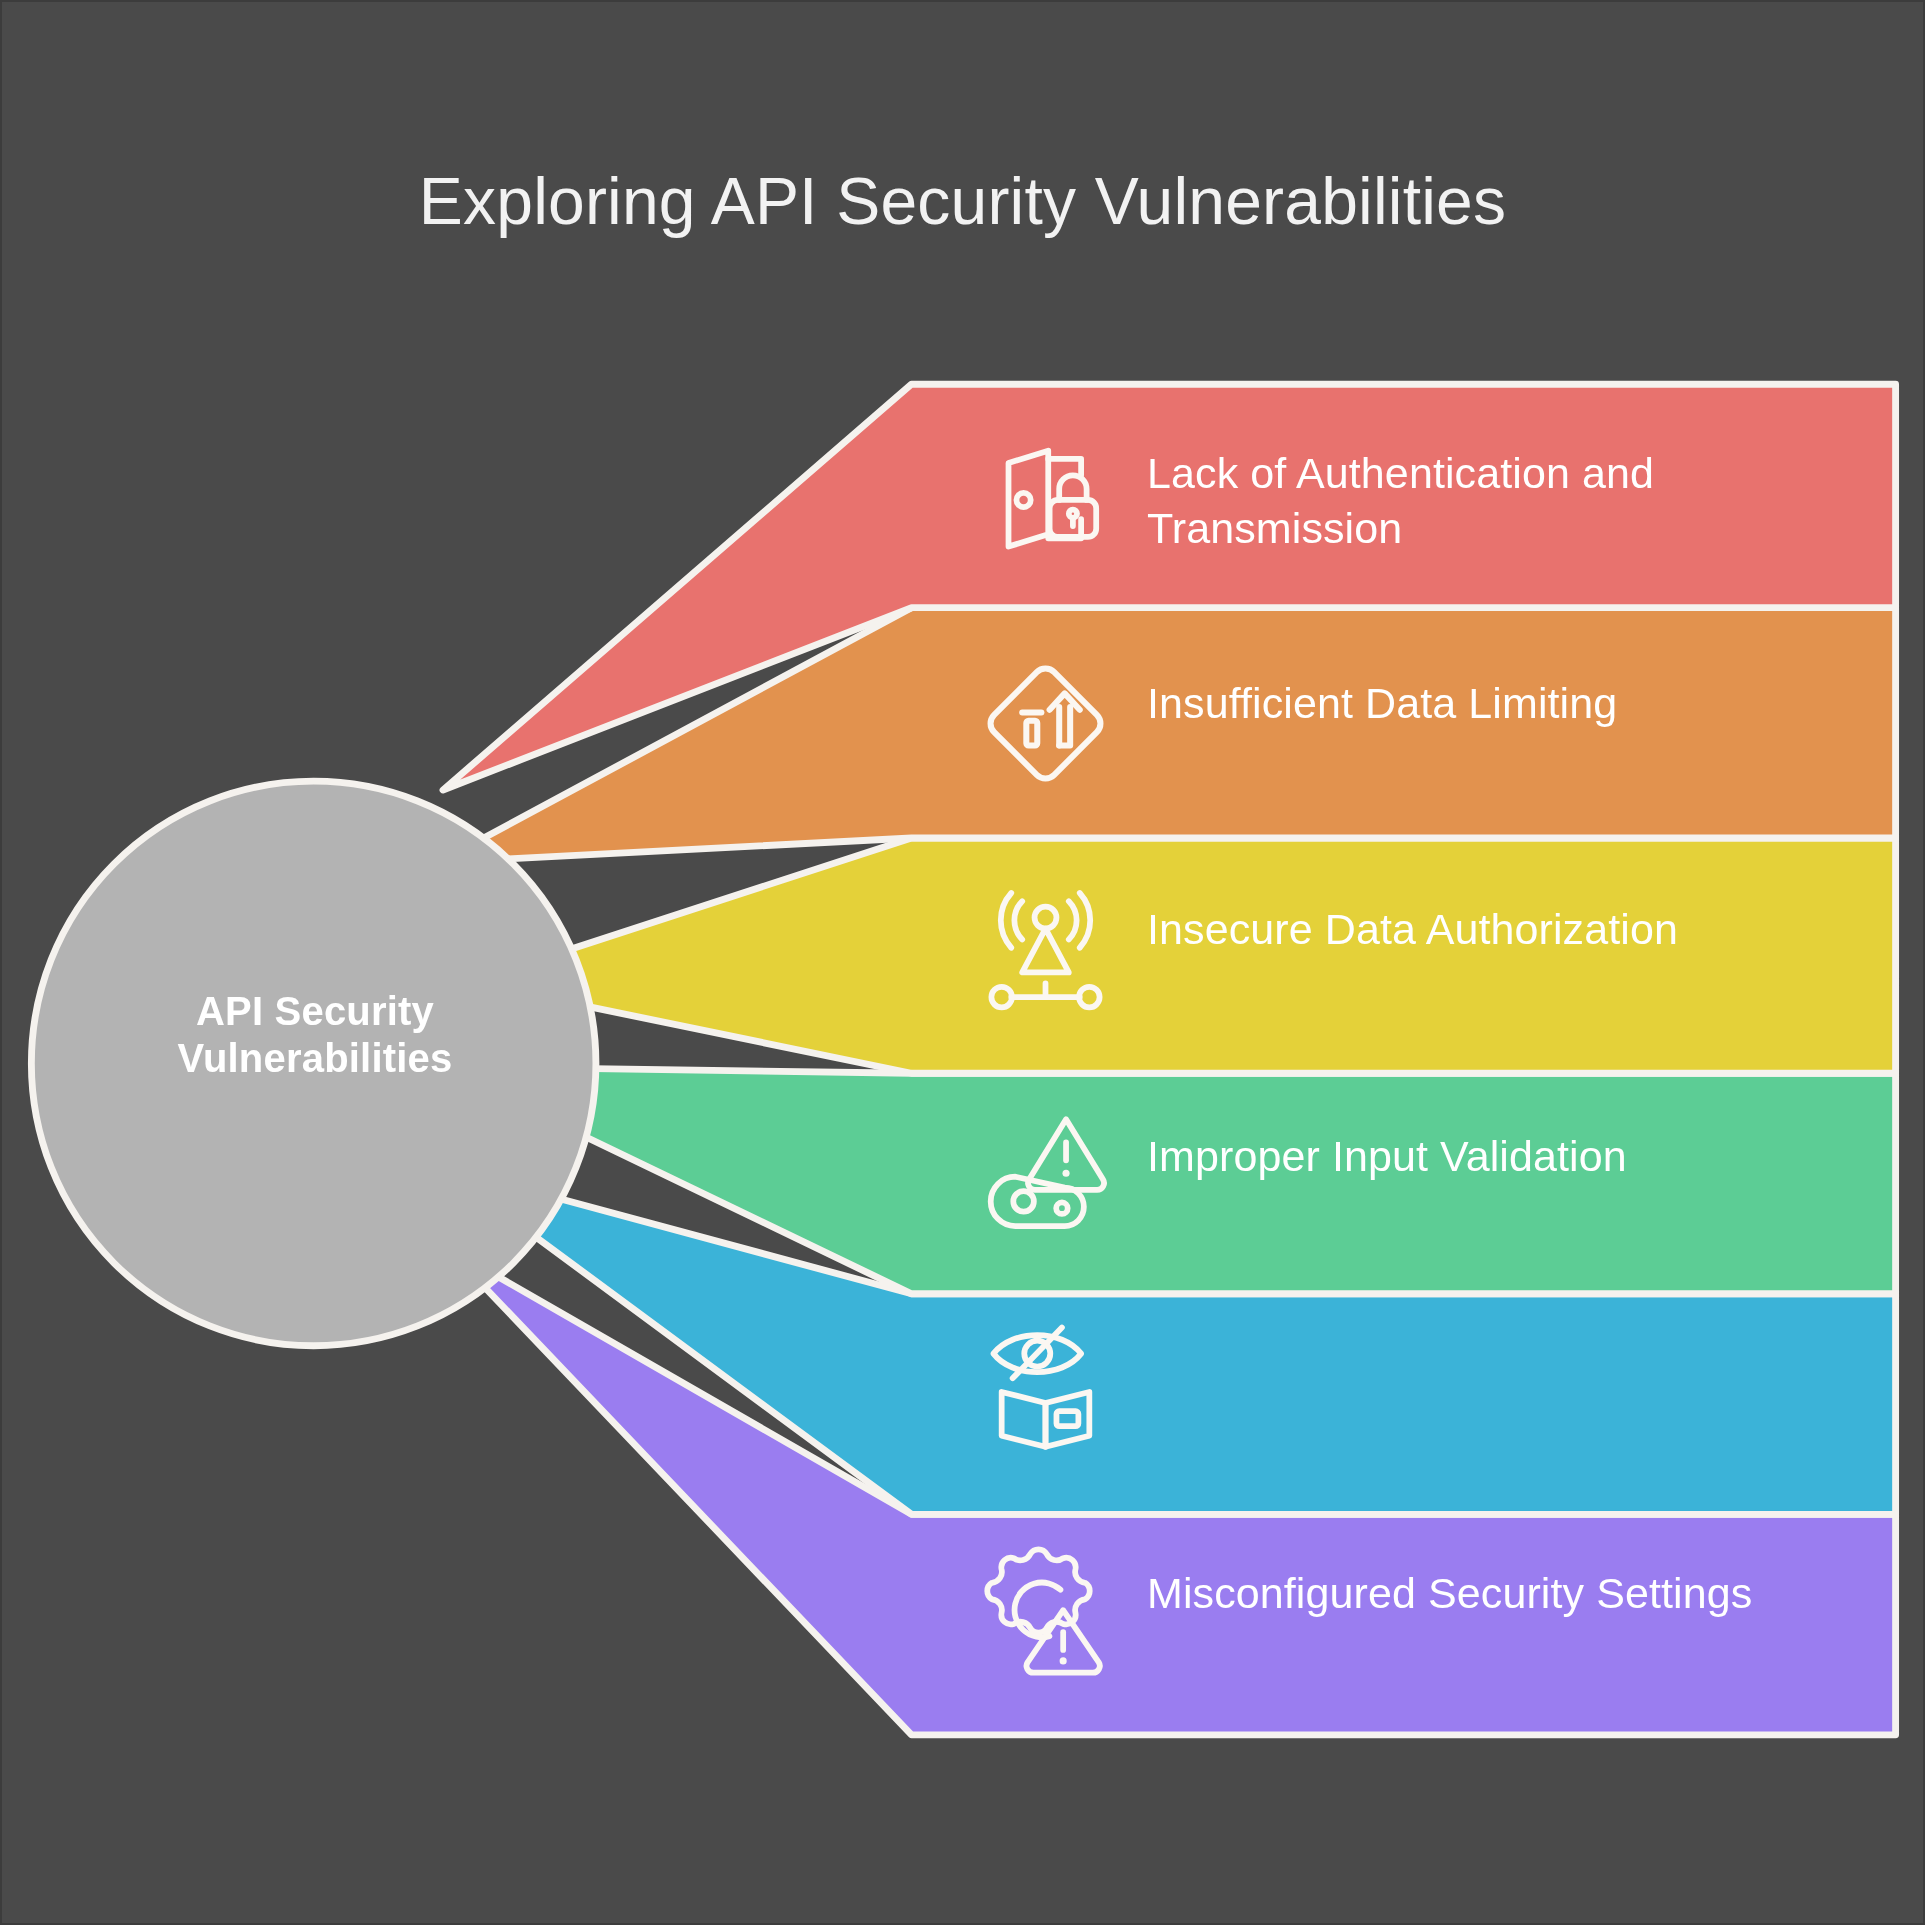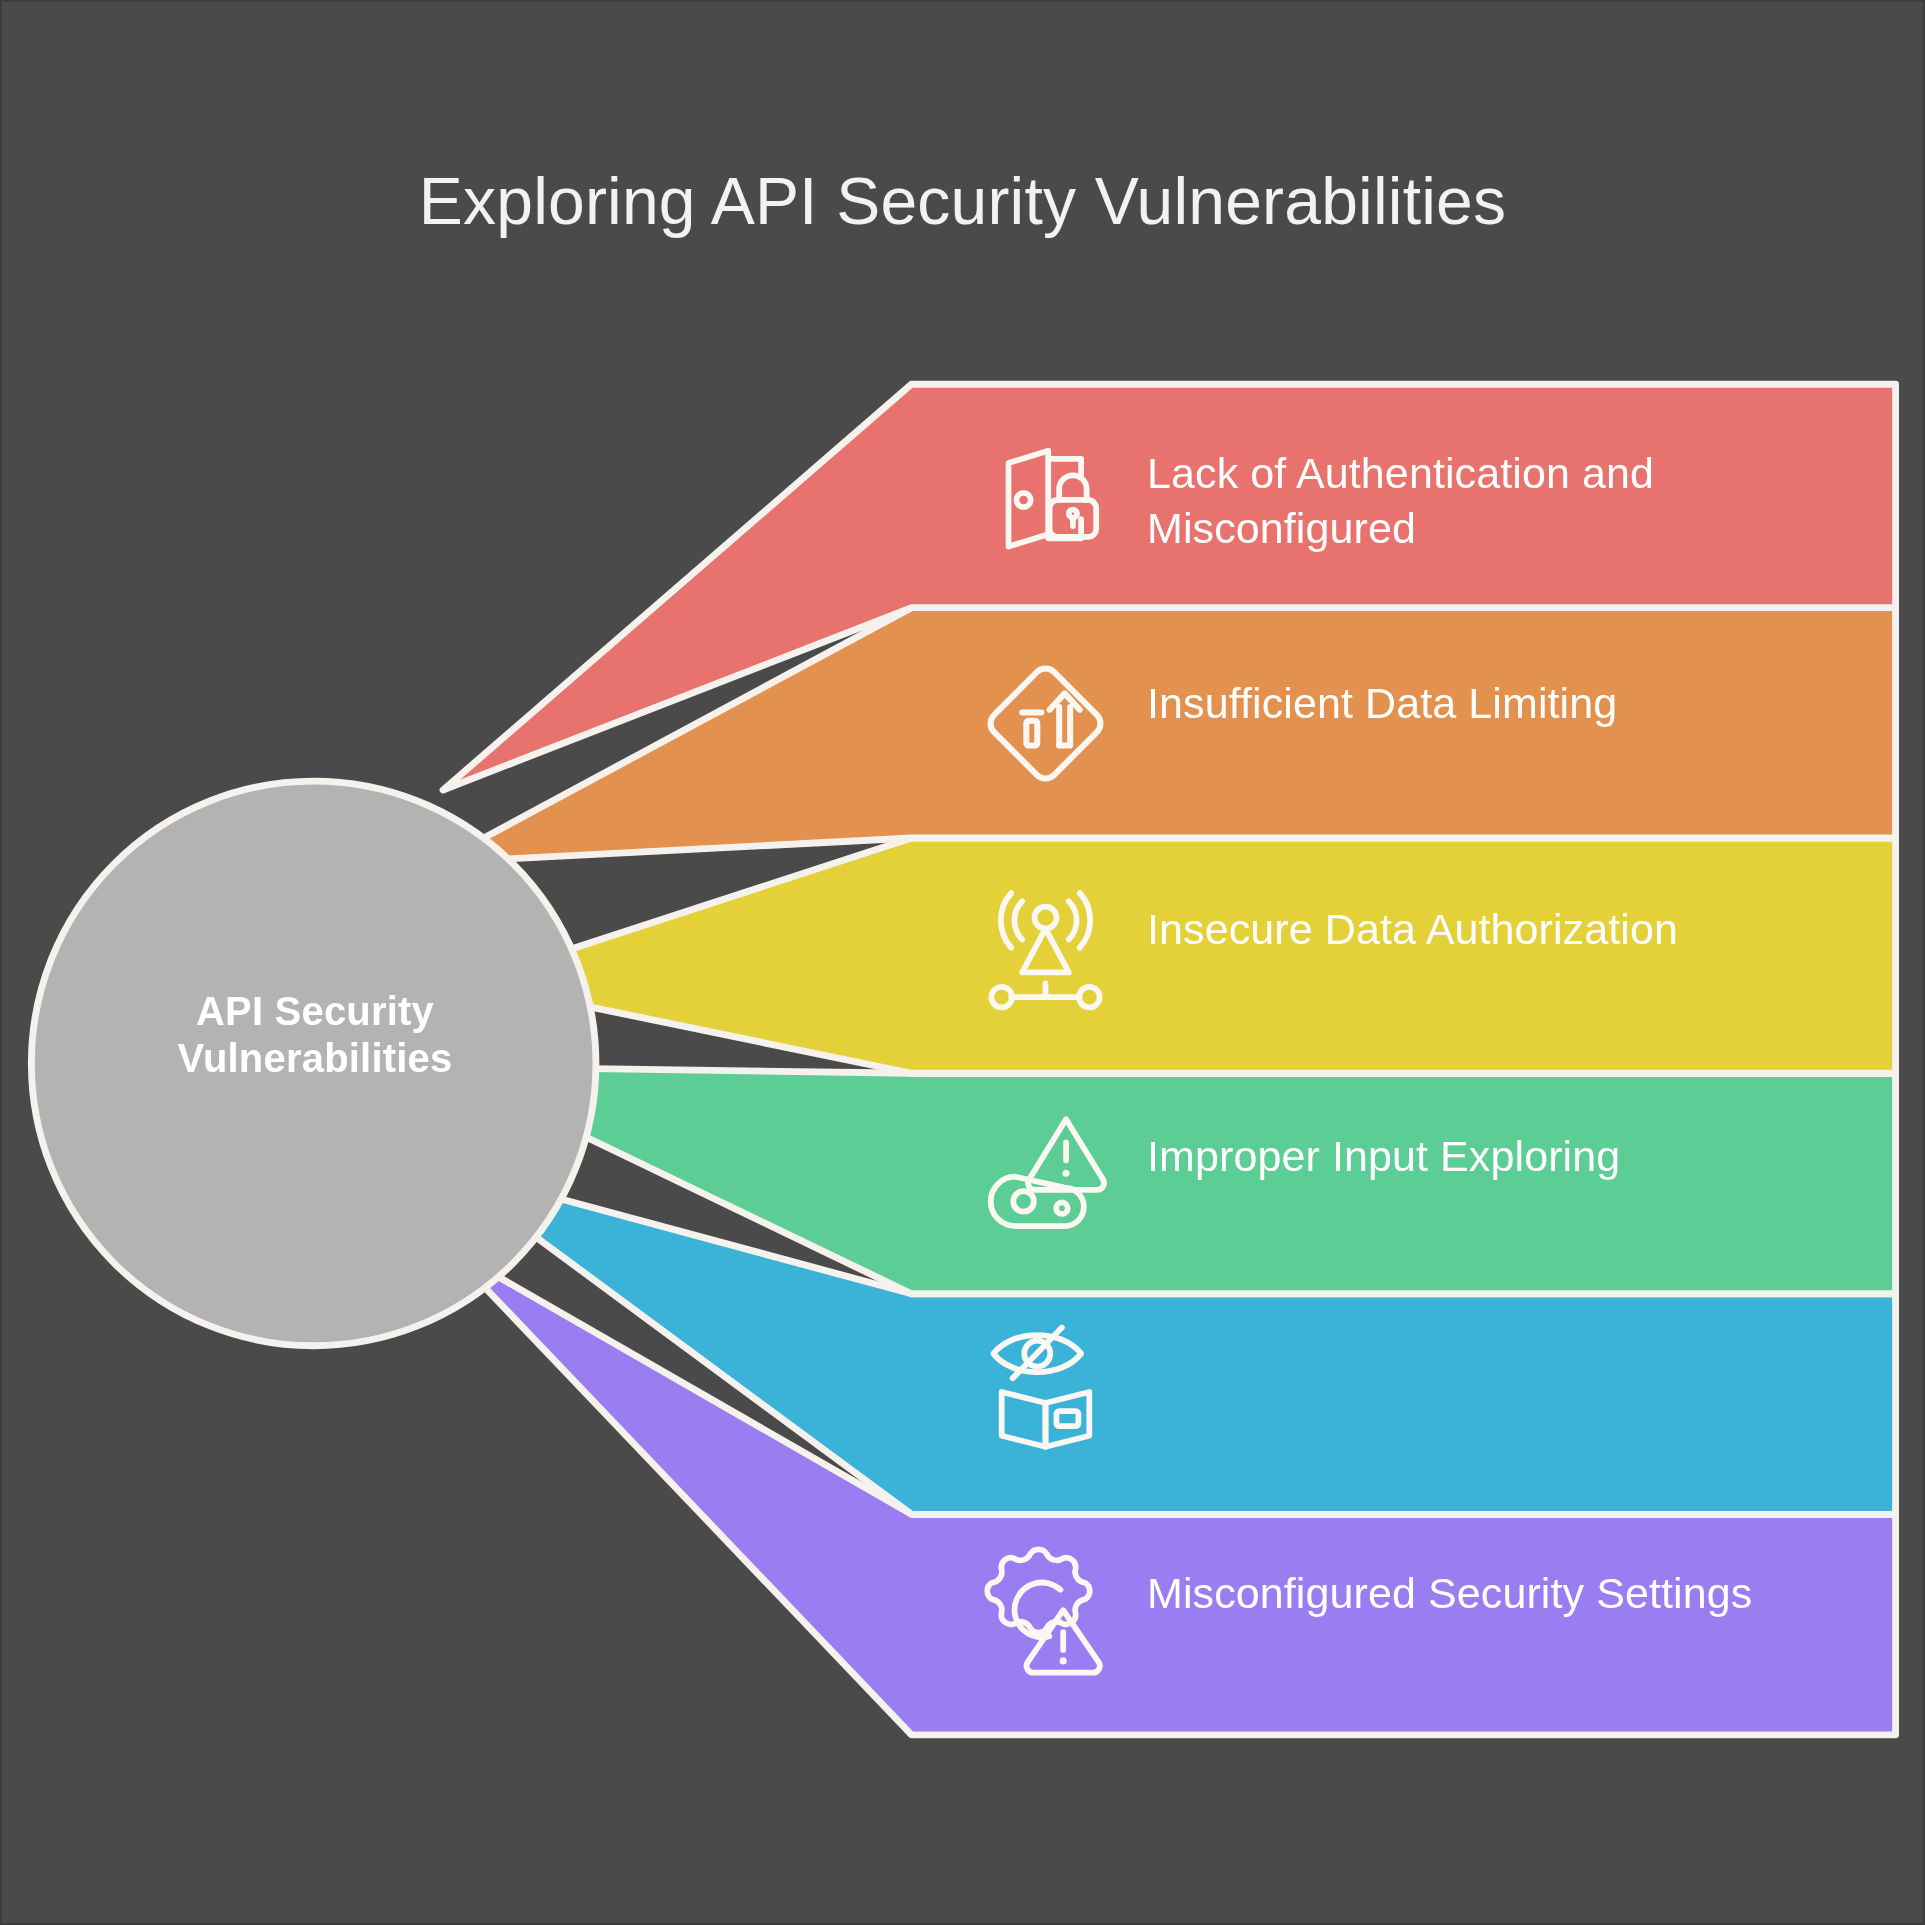--- a/index.html
+++ b/index.html
@@ -143,21 +143,21 @@
       <rect x="53" y="54" width="34" height="27" rx="6"></rect>
 
       <path d="M 60 54 L 60 46 a 10 10 0 0 1 20 0 L 80 54"></path>
 
       <circle cx="70" cy="64" r="3"></circle>
       <path d="M 70 67 L 70 73"></path>
     </svg>
   </div>
   <div class="row-label" style="top:446px;">
     <div>Lack of Authentication and</div>
-    <div>Misconfigured</div>
+    <div>Transmission</div>
   </div>
 
   <div class="icon-holder" style="left:977px; top:655px;">
     <svg viewBox="0 0 100 100" fill="none" stroke="#fbf7f2" stroke-width="4.4" stroke-linecap="round" stroke-linejoin="round">
 
       <rect x="19" y="19" width="62" height="62" rx="9" transform="rotate(45 50 50)"></rect>
 
       <path d="M 33 42 L 47 42"></path>
       <rect x="36" y="48" width="8" height="18" rx="1.6"></rect>
 
@@ -194,21 +194,21 @@
 
       <path d="M 65 14 L 92 58 a 5 5 0 0 1 -4.3 7.6 L 42.3 65.6 A 5 5 0 0 1 38 58 Z"></path>
       <path d="M 65 31 L 65 44"></path>
       <circle cx="65" cy="53.5" r="2.6" fill="#fbf7f2" stroke="none"></circle>
 
       <path d="M 28 56 L 64 64 a 14 14 0 0 1 0 28 L 28 92 a 18 18 0 0 1 0 -36 Z"></path>
       <circle cx="34" cy="74" r="7.5"></circle>
       <circle cx="62" cy="79" r="4.2"></circle>
     </svg>
   </div>
-  <div class="row-label" style="top:1129px;">Improper Input Exploring</div>
+  <div class="row-label" style="top:1129px;">Improper Input Validation</div>
 
   <div class="icon-holder" style="left:977px; top:1318px;">
     <svg viewBox="0 0 100 100" fill="none" stroke="#fbf7f2" stroke-width="4.2" stroke-linecap="round" stroke-linejoin="round">
 
       <path d="M 12 26 C 26 8, 62 8, 76 26 C 62 44, 26 44, 12 26 Z"></path>
 
       <circle cx="44" cy="26" r="9.5"></circle>
 
       <path d="M 26 44 L 62 7"></path>
 

